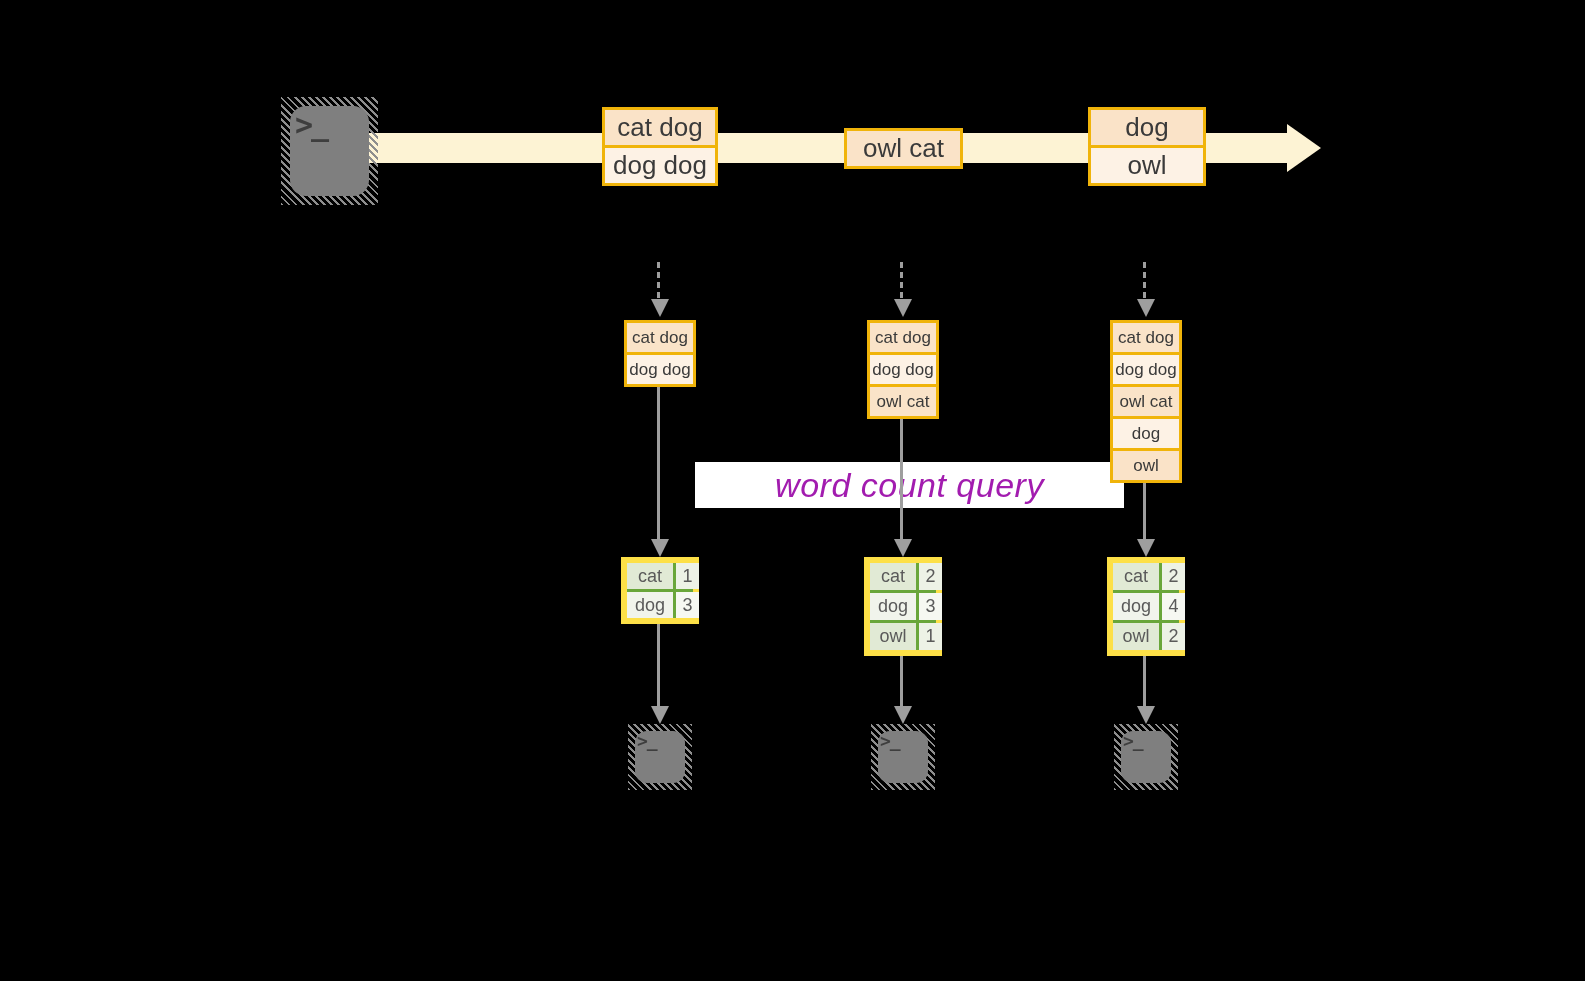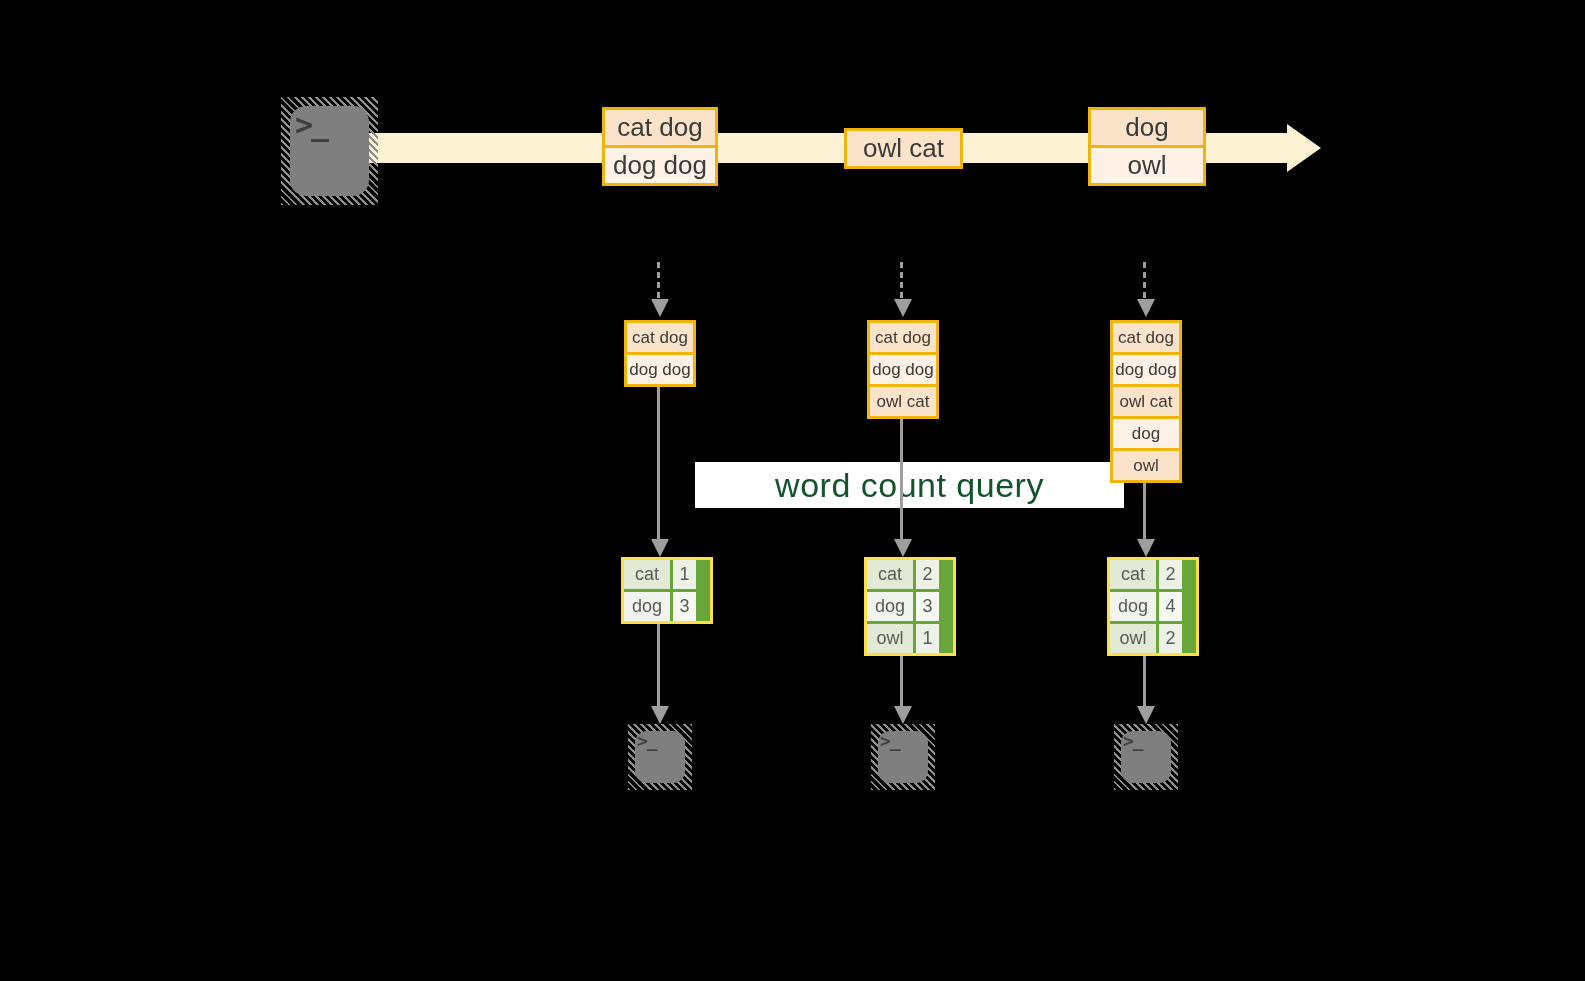--- a/index.html
+++ b/index.html
@@ -36,24 +36,24 @@
   
   .stem{position:absolute;width:3px;background:#9E9E9E;z-index:2;}
   .stem.dashed{width:0;background:none;border-left:3px dashed #9E9E9E;}
   .ahead{position:absolute;width:0;height:0;z-index:2;
          border-left:9px solid transparent;border-right:9px solid transparent;
          border-top:18px solid #9E9E9E;}
 
   
   .query-band{position:absolute;left:695px;top:462px;width:429px;height:46px;background:#FFFFFF;z-index:1;
               display:flex;align-items:center;justify-content:center;}
-  .query-label{font-size:34px;font-weight:300;color:#14532d;letter-spacing:0.5px;white-space:nowrap;}
+  .query-label{font-size:34px;font-weight:300;color:#a21caf;letter-spacing:0.5px;white-space:nowrap;font-style:italic;}
 
   
-  .gtable{position:absolute;box-sizing:border-box;width:92px;border:3px solid #fde047;background:#69A63A;
+  .gtable{position:absolute;box-sizing:border-box;width:78px;border:6px solid #fde047;background:#69A63A;
           display:grid;grid-template-columns:46px 23px;gap:3px;z-index:3;}
   .gcell{display:flex;align-items:center;justify-content:center;font-size:18px;color:#5A5A5A;}
   .gcell.w-dark{background:#E1EAD5;}
   .gcell.v-dark{background:#EDF2E6;}
   .gcell.w-light{background:#F1F4EC;}
   .gcell.v-light{background:#F6F8F2;}
 </style>
 </head>
 <body>
 

